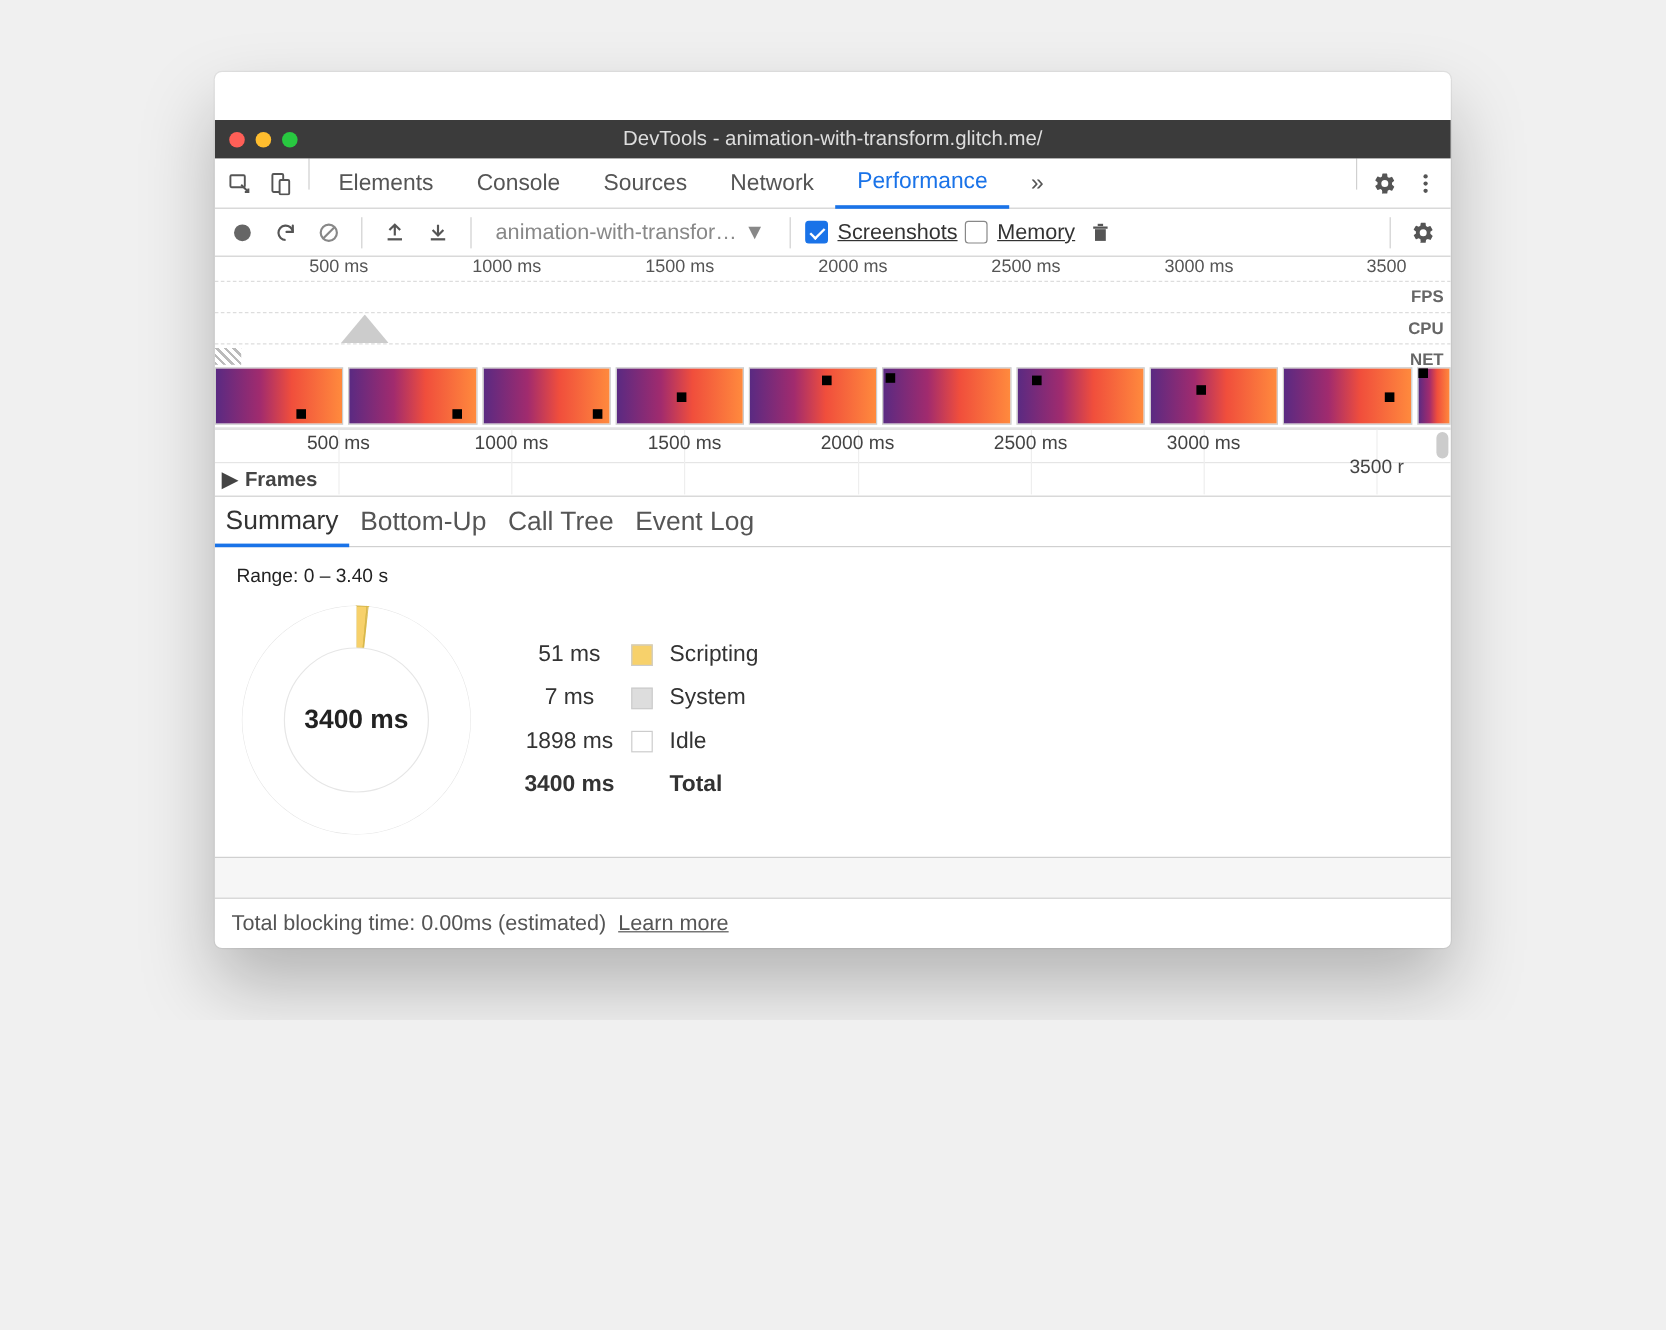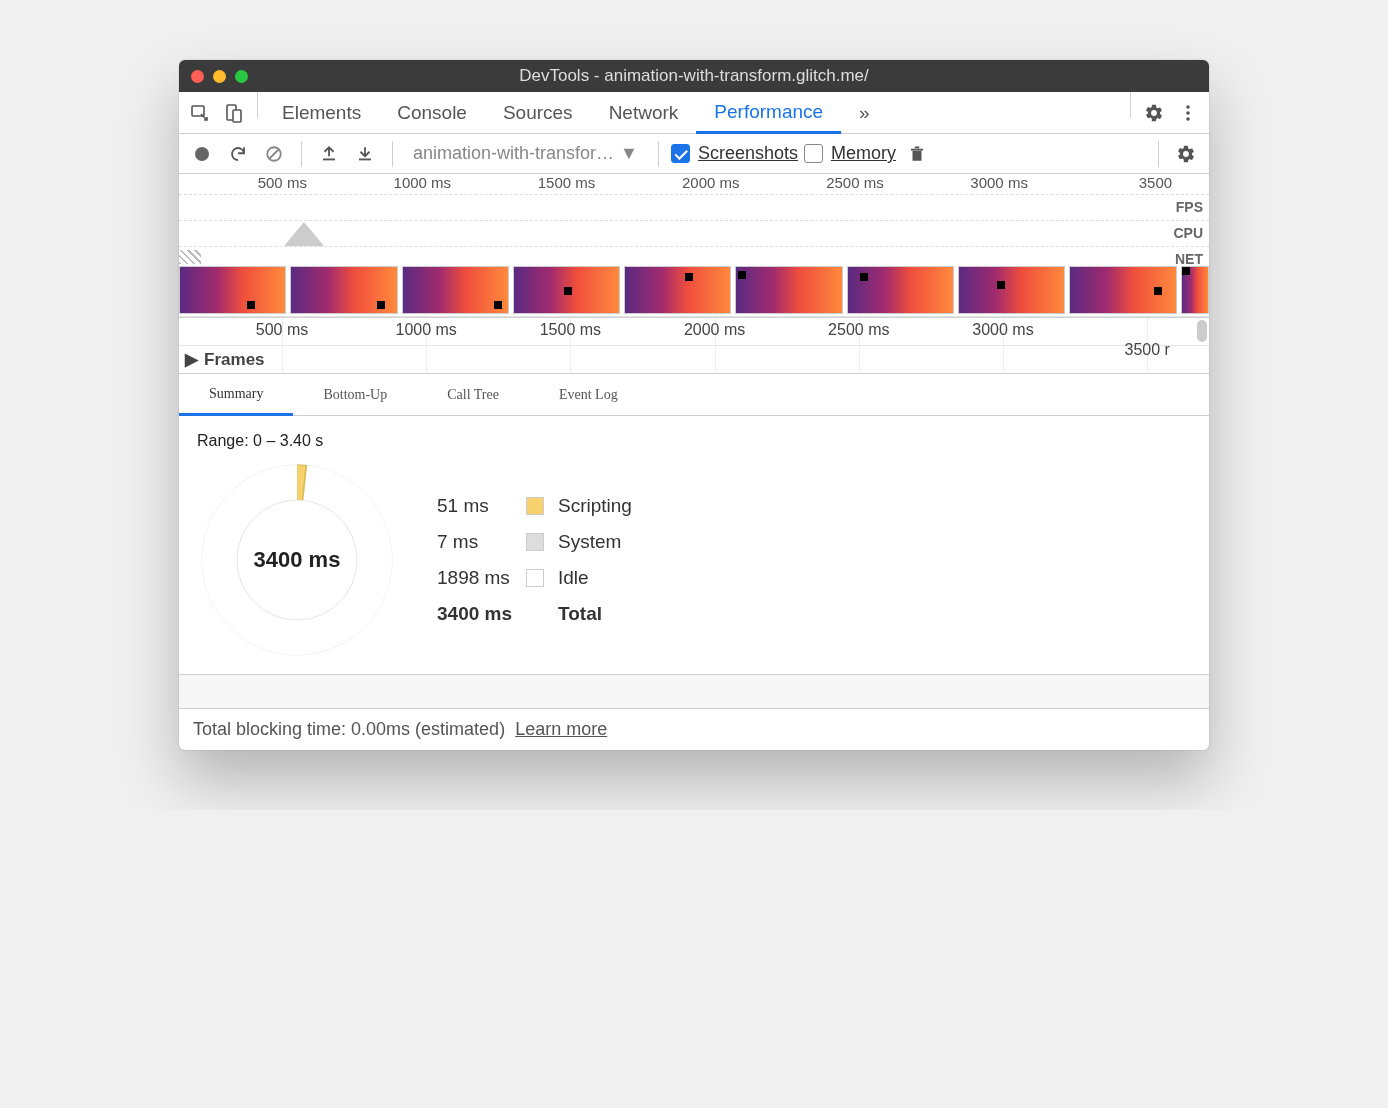--- a/index.html
+++ b/index.html
@@ -21,20 +21,21 @@
     overflow: hidden;
   }
   
   .titlebar {
     background: #3b3b3b;
     height: 32px;
     display: flex;
     align-items: center;
     padding: 0 12px;
     position: relative;
+    margin-top: 40px;
   }
   .traffic-lights { display: flex; gap: 9px; }
   .traffic-light {
     width: 13px; height: 13px; border-radius: 50%;
   }
   .tl-red { background: #ff5f57; }
   .tl-yellow { background: #ffbd2e; }
   .tl-green { background: #28c840; }
   .titlebar-title {
     position: absolute; left: 0; right: 0;
@@ -231,28 +232,27 @@
     gap: 6px;
   }
   
   .lower-tabs {
     display: flex;
     border-bottom: 1px solid #d0d0d0;
     height: 42px;
     align-items: center;
   }
   .lower-tabs .ltab {
-    padding: 0 30px;
-    font-size: 14px;
+    padding: 0 9px;
+    font-size: 22px;
     color: #555;
     height: 42px;
     display: flex;
     align-items: center;
     cursor: pointer;
-    font-family: Liberation Serif, serif;
   }
   .lower-tabs .ltab.active {
     color: #333;
     border-bottom: 3px solid #1a73e8;
     margin-bottom: -1px;
   }
   
   .summary {
     padding: 16px 18px 14px;
   }
@@ -279,21 +279,21 @@
     color: #222;
   }
   .legend {
     display: grid;
     grid-template-columns: auto auto auto;
     column-gap: 14px;
     row-gap: 14px;
     align-items: center;
     font-size: 19px;
   }
-  .legend .val { text-align: left; color: #333;}
+  .legend .val { text-align: center; color: #333;}
   .legend .swatch {
     width: 18px; height: 18px;
     border: 1px solid #ccc;
   }
   .legend .label { color: #333; }
   .sw-scripting { background: #f7d16b; border-color: #e0b94b;}
   .sw-system { background: #ddd; }
   .sw-idle { background: #fff; }
   .footer-gap {
     height: 34px;

